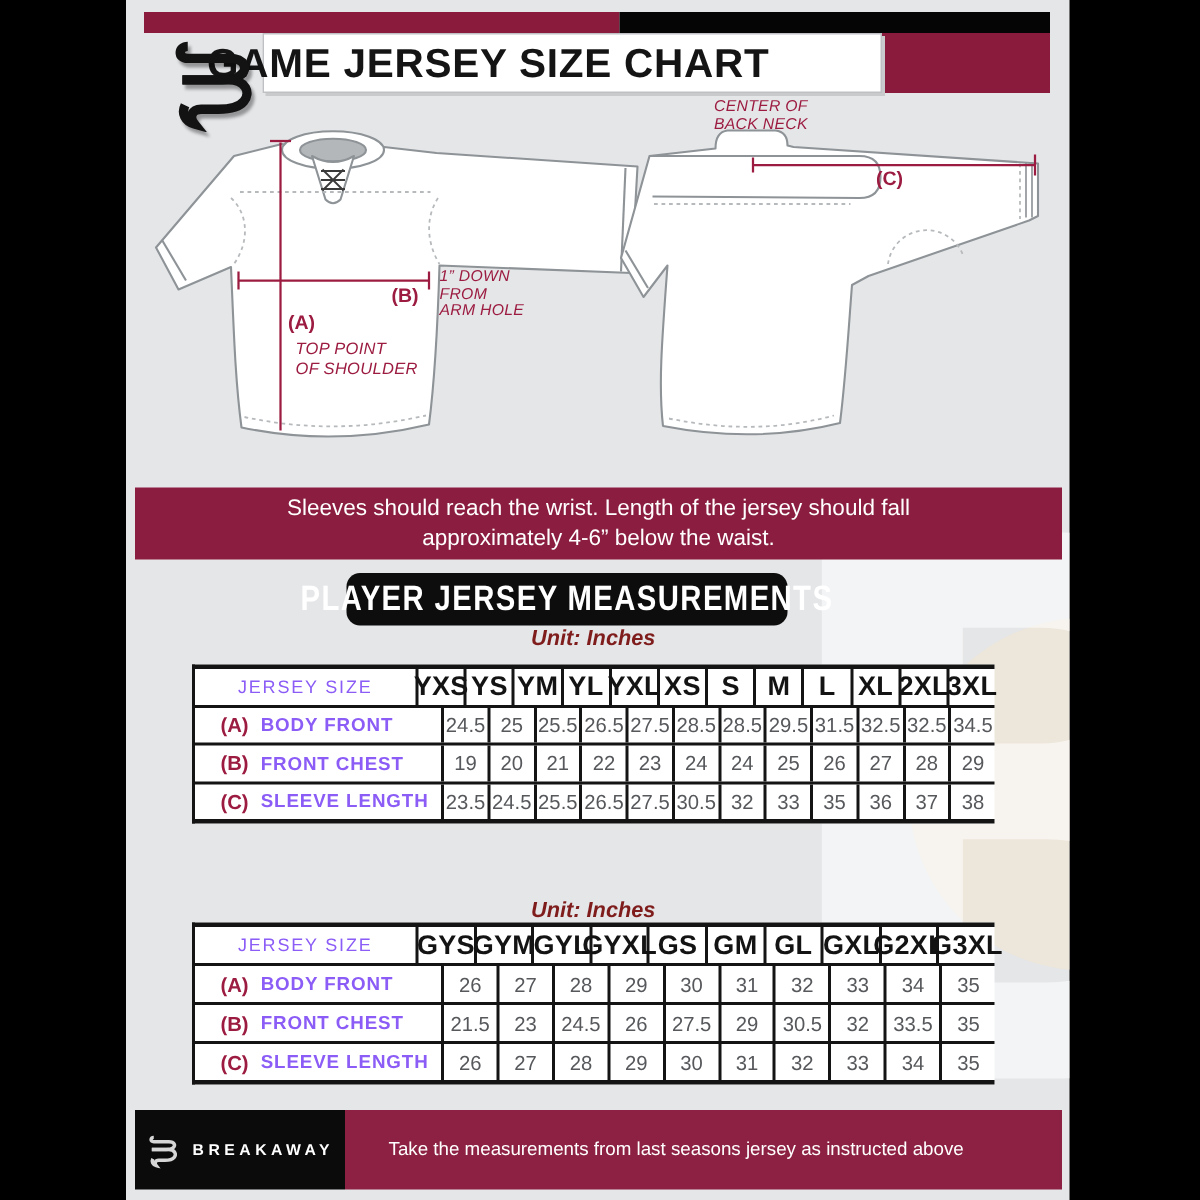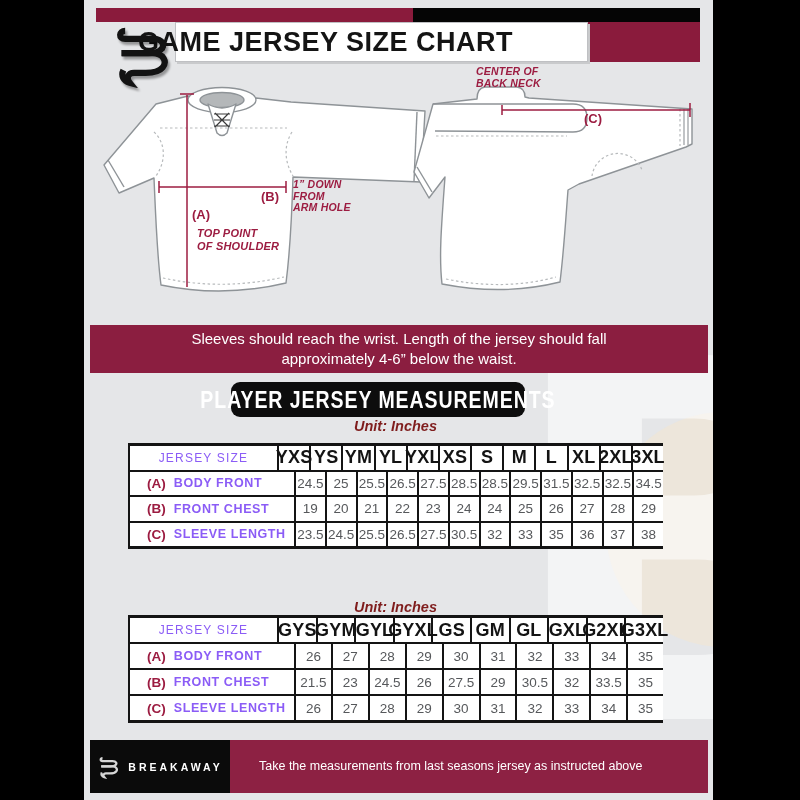--- a/index.html
+++ b/index.html
@@ -19,21 +19,21 @@
   .bar-maroon{position:absolute;left:12px;top:8px;width:317px;height:14px;background:#8a1b3c;}
   .bar-black{position:absolute;left:329px;top:8px;width:287px;height:14px;background:#050505;}
   .title-band{position:absolute;left:91px;top:22px;width:413px;height:40px;background:#fff;
               border:1px solid #bfc0c3;box-shadow:2px 2px 0 #c9cacc;box-sizing:border-box;
               display:flex;align-items:center;justify-content:center;padding-right:112px;}
   .title-band span{font-size:27px;font-weight:800;letter-spacing:.5px;color:#141414;white-space:nowrap;}
   .title-maroon-block{position:absolute;left:504px;top:22px;width:112px;height:40px;background:#8a1b3c;}
   .logo{position:absolute;left:22px;top:22px;width:74px;height:66px;filter:drop-shadow(2px 3px 1px rgba(0,0,0,.35));}
 
   
-  .anno{position:absolute;color:#9c1c41;font-style:italic;font-weight:700;font-size:10.5px;line-height:11.5px;letter-spacing:.2px;}
+  .anno{position:absolute;color:#9c1c41;font-style:italic;font-weight:400;font-size:10.5px;line-height:11.5px;letter-spacing:.2px;}
   .abc{position:absolute;color:#9c1c41;font-weight:800;font-style:normal;font-size:13px;}
   .note-c{left:392px;top:66px;}
   .label-c{left:500px;top:111px;}
   .note-b{left:209px;top:179px;}
   .label-b{left:177px;top:189px;}
   .label-a{left:108px;top:207px;}
   .note-a{left:113px;top:227px;font-size:11px;line-height:13px;}
 
   
   .notice{position:absolute;left:6px;top:325px;width:618px;height:48px;background:#8b1e40;

